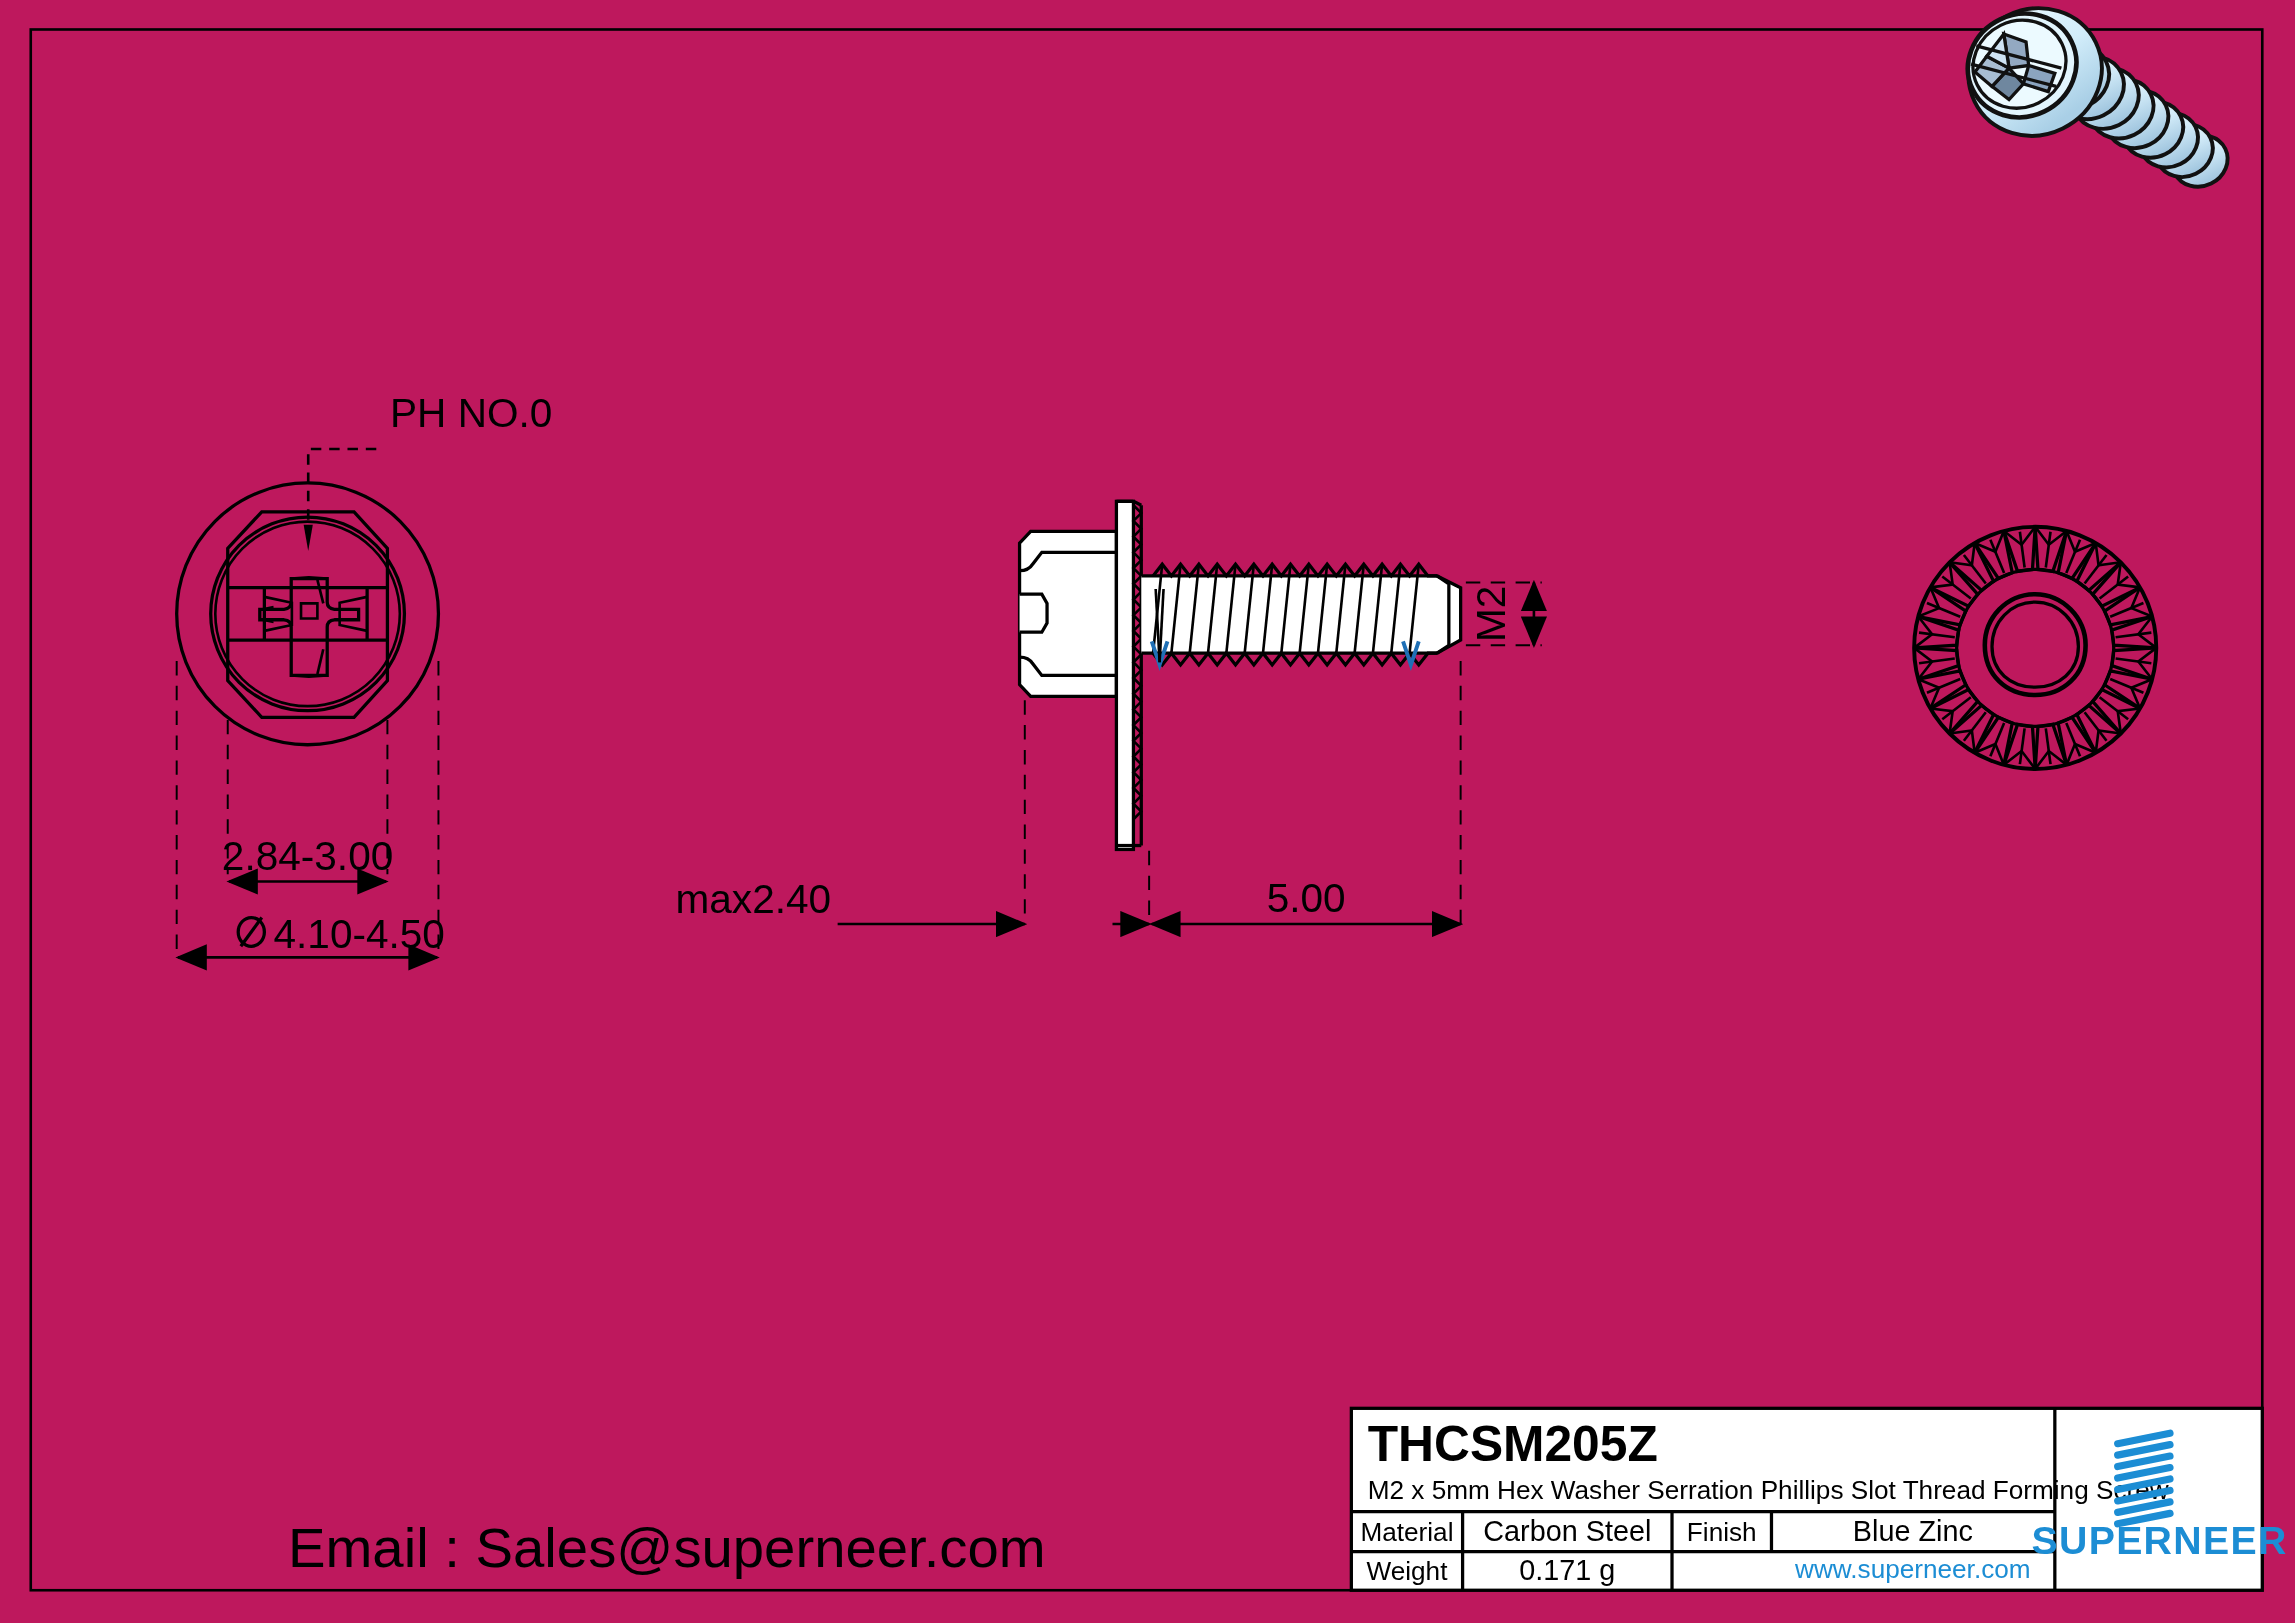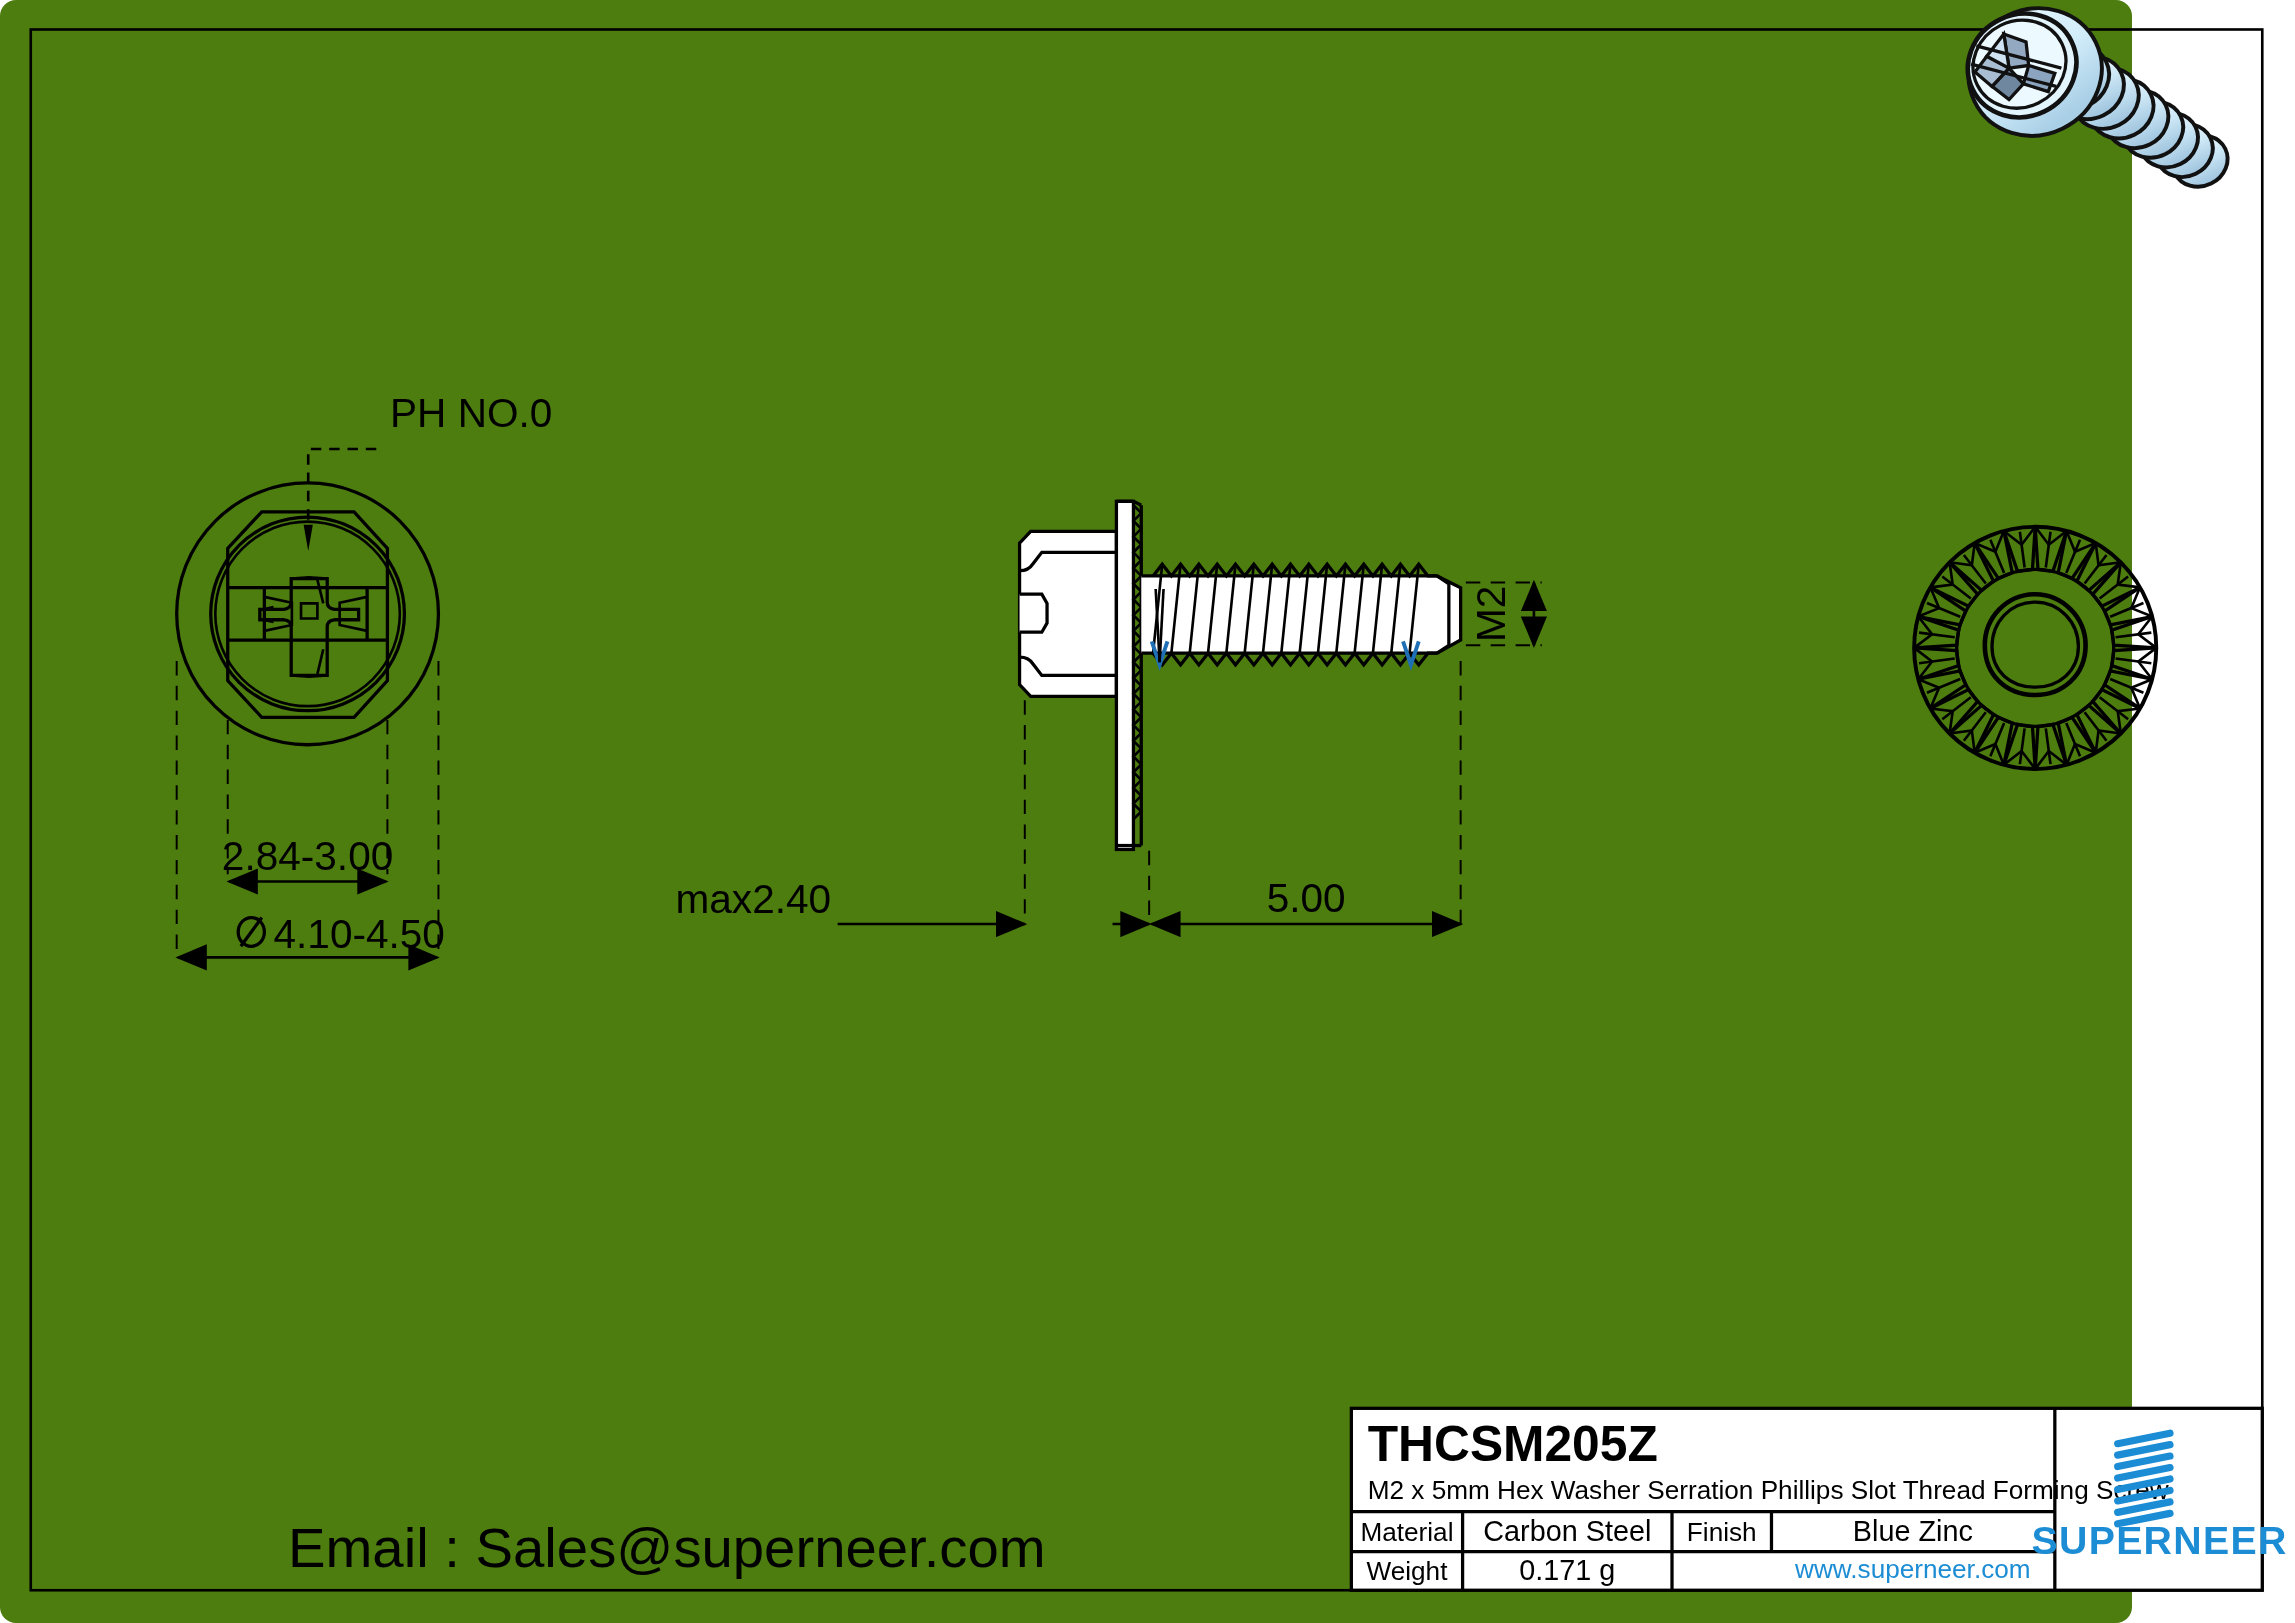--- a/index.html
+++ b/index.html
@@ -11,24 +11,23 @@
   body {
     width: 2295px;
     height: 1623px;
     position: relative;
     overflow: hidden;
     font-family: "Liberation Sans", sans-serif;
   }
   #sheet {
     position: absolute;
     left: 0; top: 0;
-    width: 2132px;
+    width: 2295px;
     height: 1623px;
-    background: #4d7c0f;
-    border-radius: 16px;
+    background: #be185d;
   }
   svg.layer {
     position: absolute;
     left: 0; top: 0;
     width: 2295px;
     height: 1623px;
   }
   .dimtext {
     font-family: "Liberation Sans", sans-serif;
     fill: #000000;

